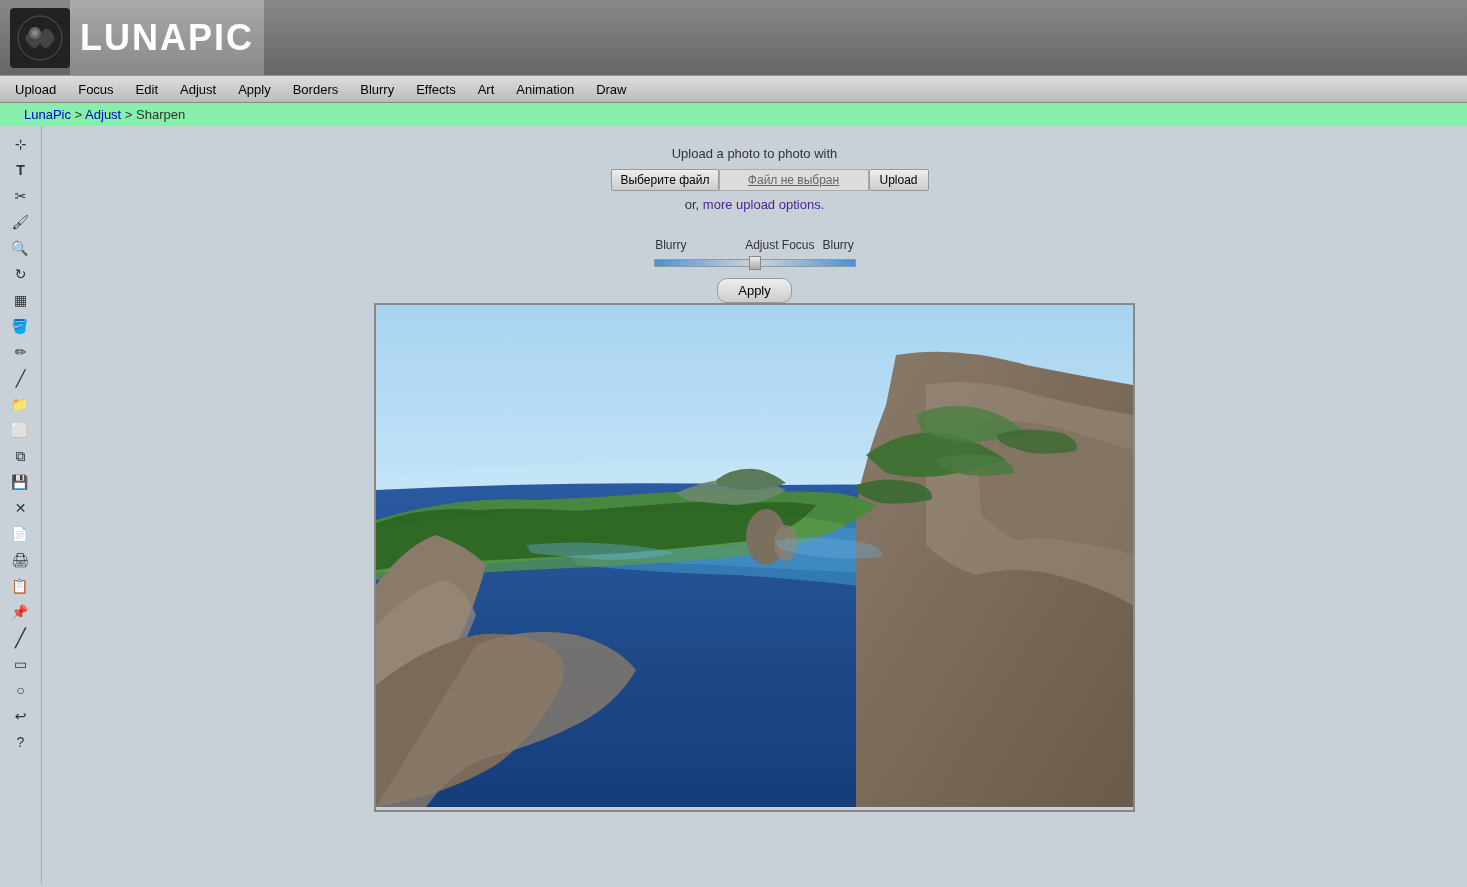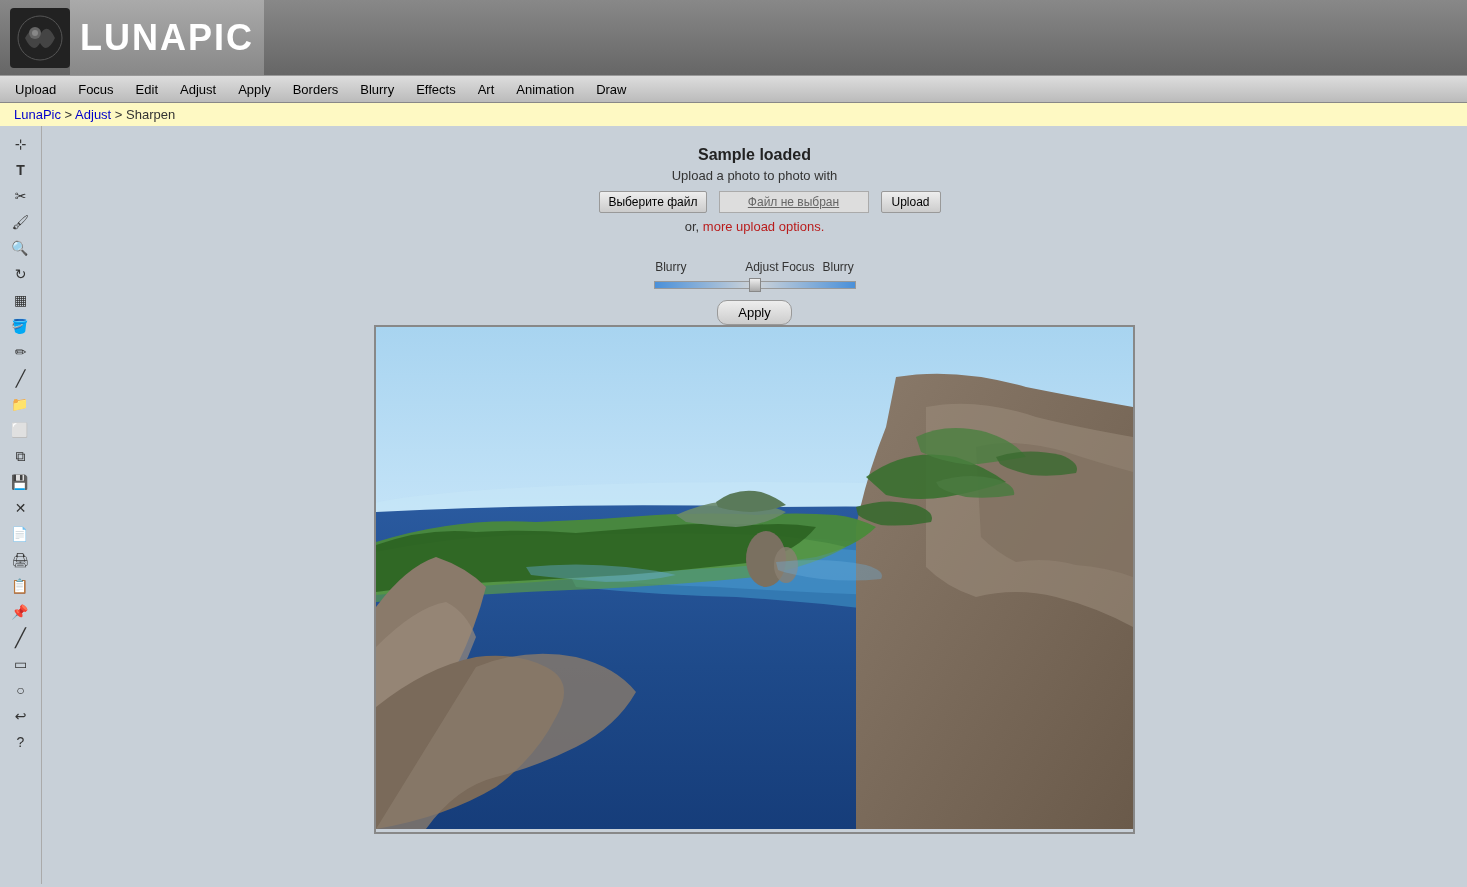--- a/index.html
+++ b/index.html
@@ -55,24 +55,24 @@
       padding: 3px 10px;
       font-size: 13px;
       cursor: pointer;
       color: #000;
       border: 1px solid transparent;
       border-radius: 3px;
     }
 
     
     #breadcrumb {
-      padding: 4px 14px;
+      padding: 4px 24px;
       font-size: 13px;
       color: #333;
-      background: #fef9c3;
+      background: #86efac;
     }
     #breadcrumb a { color: #00c; text-decoration: none; }
 
     
     #main-layout {
       display: flex;
       flex-direction: row;
       height: calc(887px - 75px - 28px - 26px);
     }
 
@@ -124,21 +124,21 @@
     }
     #upload-panel p {
       font-size: 13px;
       color: #333;
       margin-bottom: 8px;
     }
     #upload-row {
       display: flex;
       align-items: center;
       justify-content: center;
-      gap: 12px;
+      gap: 0;
       margin-bottom: 6px;
       padding-left: 31px;
     }
     #file-choose-btn {
       background: linear-gradient(to bottom, #eee, #ccc);
       border: 1px solid #999;
       padding: 3px 8px;
       font-size: 12px;
       cursor: pointer;
       border-radius: 2px;
@@ -153,21 +153,21 @@
       text-decoration: underline;
     }
     #upload-btn {
       background: linear-gradient(to bottom, #eee, #ccc);
       border: 1px solid #999;
       padding: 3px 10px;
       font-size: 12px;
       cursor: pointer;
       border-radius: 2px;
     }
-    #more-options-link { color: #b91c1c; text-decoration: none; }
+    #more-options-link { color: #4c1d95; text-decoration: none; }
 
     
     #sharpen-control {
       display: flex;
       flex-direction: column;
       align-items: center;
     }
     #sharpen-labels {
       display: flex;
       align-items: center;
@@ -290,21 +290,20 @@
     <div class="tool-btn" title="Line" style="font-size:18px;">╱</div>
     <div class="tool-btn" title="Rectangle">▭</div>
     <div class="tool-btn" title="Ellipse">○</div>
     <div class="tool-btn" title="Undo">↩</div>
     <div class="tool-btn" title="Help">?</div>
   </div>
 
   <div id="content">
 
     <div id="upload-panel">
-      <h2>Sample loaded</h2>
       <p>Upload a photo to photo with</p>
       <div id="upload-row">
         <button id="file-choose-btn">Выберите файл</button>
         <div id="file-name-display">Файл не выбран</div>
         <button id="upload-btn">Upload</button>
       </div>
       <p>
         <span>or,</span> <a href="#" id="more-options-link">more upload options.</a>
       </p>
     </div>

